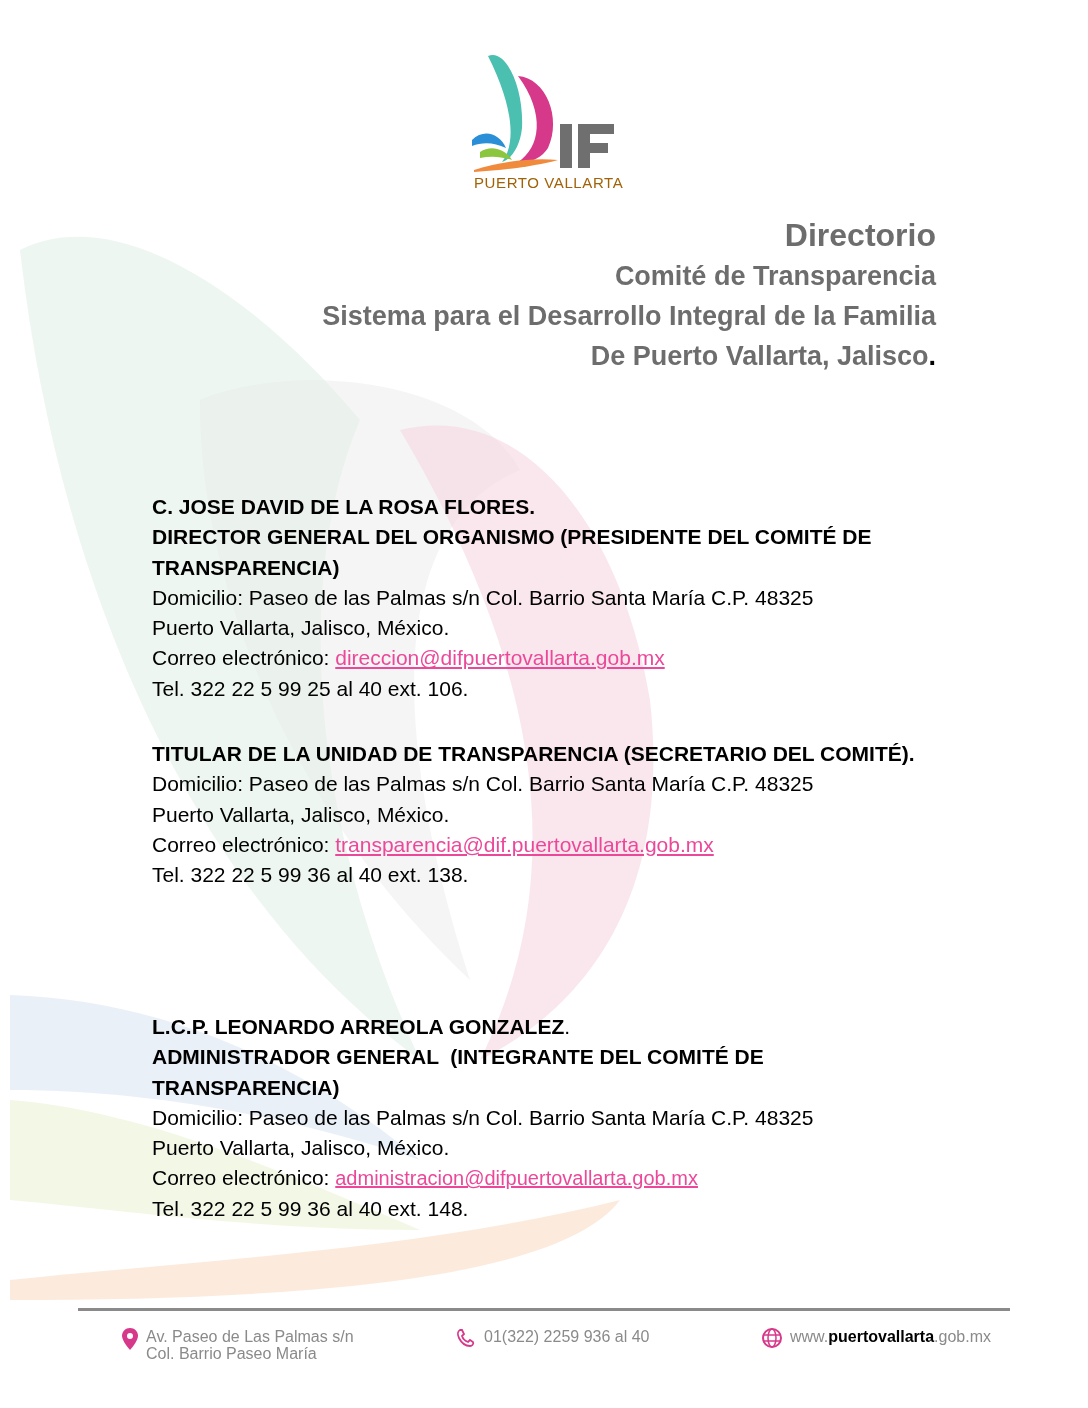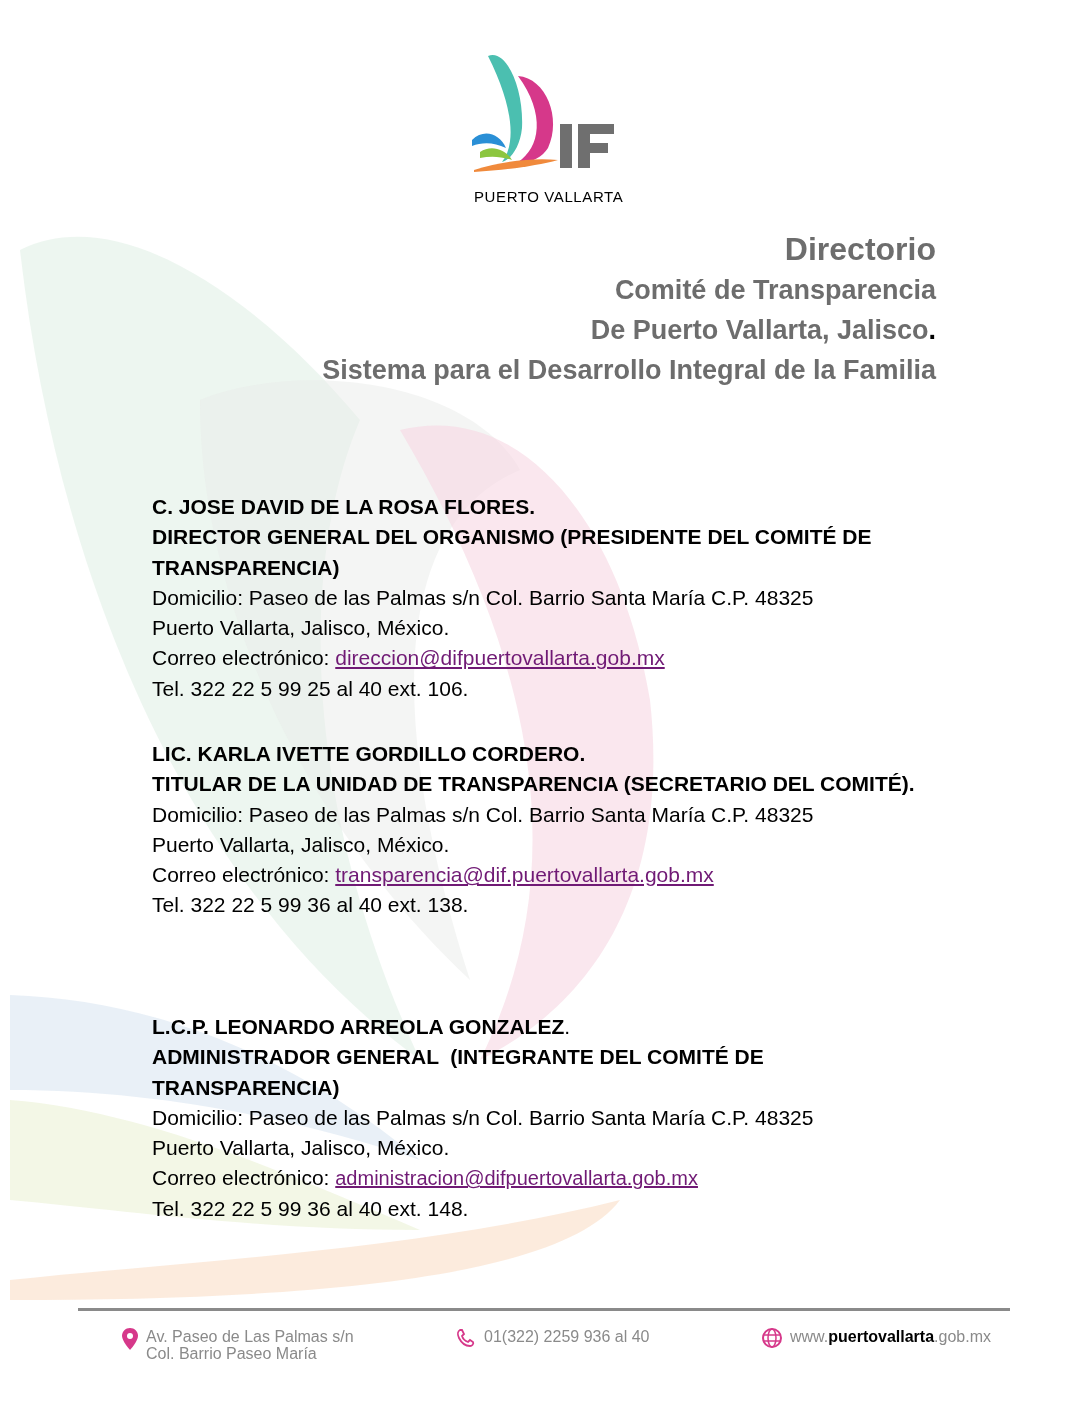--- a/index.html
+++ b/index.html
@@ -1,30 +1,30 @@
 <!DOCTYPE html>
 <html><head>
 <meta charset="utf-8">
 <style>
   html, body { margin: 0; padding: 0; background: #ffffff; }
   body { width: 1088px; height: 1408px; position: relative; overflow: hidden;
          font-family: "Liberation Sans", "DejaVu Sans", sans-serif; color: #000; }
   .bg-art { position: absolute; left: 0; top: 0; width: 1088px; height: 1408px; z-index: 0; }
   .logo { position: absolute; left: 466px; top: 48px; width: 160px; height: 148px; z-index: 1; }
   .logo-text { position: absolute; left: 0; top: 126px; width: 160px; text-align: left;
-               font-size: 15px; letter-spacing: 0.6px; color: #000000; padding-left: 8px; margin-top: 14px; }
-  .header { position: absolute; right: 152px; top: 228px; text-align: right; z-index: 1;
+               font-size: 15px; letter-spacing: 0.6px; color: #a16207; padding-left: 8px; }
+  .header { position: absolute; right: 152px; top: 214px; text-align: right; z-index: 1;
             color: #6d6d6d; font-weight: bold; }
   .header .h-title { font-size: 32px; line-height: 42px; }
   .header .h-line { font-size: 27px; line-height: 40px; }
   .header .dot { color: #000; }
   .entries { position: absolute; left: 152px; top: 0; z-index: 1; width: 800px; }
   .entry { position: absolute; left: 0; font-size: 21px; line-height: 30.3px; white-space: nowrap; }
   .entry .bold { font-weight: bold; }
-  .entry a { color: #701a75; text-decoration: underline; }
+  .entry a { color: #ec4899; text-decoration: underline; }
   .entry a.small { font-size: 20px; }
   .footer-rule { position: absolute; left: 78px; top: 1308px; width: 932px; height: 3px; background: #8a8a8a; z-index: 1; }
   .footer { position: absolute; top: 1328px; z-index: 1; font-size: 16px; color: #8a8a8a; line-height: 17px;
             display: flex; align-items: flex-start; }
   .footer svg { margin-right: 8px; flex: 0 0 auto; }
   .footer .bold { font-weight: bold; color: #000000; }
 </style>
 </head>
 <body>
 
@@ -48,38 +48,37 @@
     <rect x="112" y="76" width="12" height="44" fill="#6f6f6f"></rect>
     <rect x="112" y="76" width="36" height="10" fill="#6f6f6f"></rect>
     <rect x="112" y="95" width="30" height="10" fill="#6f6f6f"></rect>
   </svg>
   <div class="logo-text">PUERTO VALLARTA</div>
 </div>
 
 <div class="header">
   <div class="h-title">Directorio</div>
   <div class="h-line">Comité de Transparencia</div>
+  <div class="h-line">Sistema para el Desarrollo Integral de la Familia</div>
   <div class="h-line"><span>De Puerto Vallarta, Jalisco</span><span class="dot">.</span></div>
-  <div class="h-line">Sistema para el Desarrollo Integral de la Familia</div>
 </div>
 
 <div class="entries">
 
   <div class="entry" style="top:466px;margin-top:26px;">
     <div class="bold">C. JOSE DAVID DE LA ROSA FLORES.</div>
     <div class="bold">DIRECTOR GENERAL DEL ORGANISMO (PRESIDENTE DEL COMITÉ DE</div>
     <div class="bold">TRANSPARENCIA)</div>
     <div>Domicilio: Paseo de las Palmas s/n Col. Barrio Santa María C.P. 48325</div>
     <div>Puerto Vallarta, Jalisco, México.</div>
     <div><span>Correo electrónico: </span><a>direccion@difpuertovallarta.gob.mx</a></div>
     <div>Tel. 322 22 5 99 25 al 40 ext. 106.</div>
   </div>
 
   <div class="entry" style="top:739px;">
-    <div class="bold">LIC. KARLA IVETTE GORDILLO CORDERO.</div>
     <div class="bold">TITULAR DE LA UNIDAD DE TRANSPARENCIA (SECRETARIO DEL COMITÉ).</div>
     <div>Domicilio: Paseo de las Palmas s/n Col. Barrio Santa María C.P. 48325</div>
     <div>Puerto Vallarta, Jalisco, México.</div>
     <div><span>Correo electrónico: </span><a>transparencia@dif.puertovallarta.gob.mx</a></div>
     <div>Tel. 322 22 5 99 36 al 40 ext. 138.</div>
   </div>
 
   <div class="entry" style="top:1012px;">
     <div><span class="bold">L.C.P. LEONARDO ARREOLA GONZALEZ</span><span>.</span></div>
     <div class="bold" style="white-space:pre;">ADMINISTRADOR GENERAL  (INTEGRANTE DEL COMITÉ DE</div>

